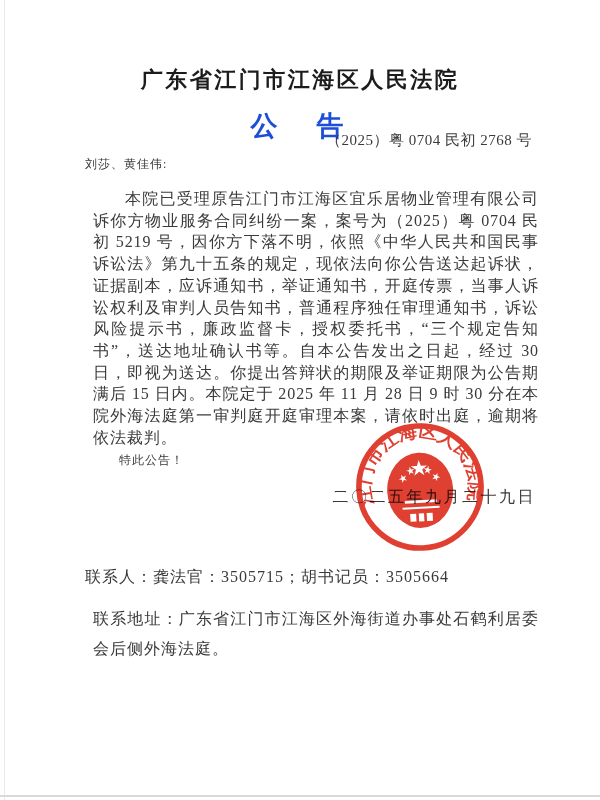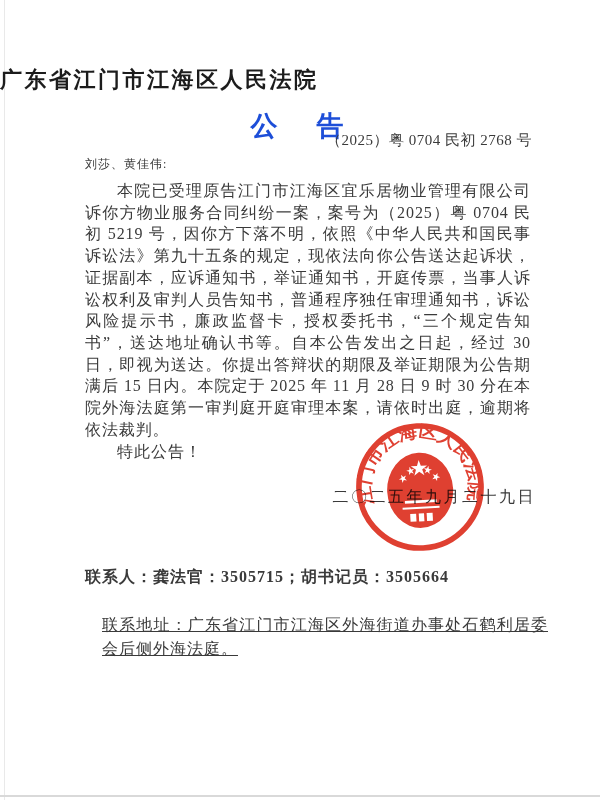--- a/index.html
+++ b/index.html
@@ -8,21 +8,21 @@
     background: #ffffff;
     position: relative;
     overflow: hidden;
     font-family: "Liberation Serif", "DejaVu Serif", serif;
     color: #3a3a3a;
   }
   .abs { position: absolute; }
 
   .court-name {
     top: 50px; left: 0; width: 600px;
-    text-align: left;
+    text-align: center;
     font-size: 22px; font-weight: bold;
     letter-spacing: 2.5px;
     color: #1c1c1c;
   }
   .doc-title {
     top: 86px; left: 0; width: 600px;
     text-align: center;
     font-size: 27px; font-weight: bold;
     letter-spacing: 6px;
     color: #1d4ed8;
@@ -37,57 +37,55 @@
     font-size: 12px;
     letter-spacing: 1px;
   }
   .body-text {
     top: 180px; left: 85px; width: 446px;
     font-size: 16px;
     line-height: 21.7px;
     letter-spacing: 0.9px;
     text-align: justify;
     text-indent: 2em;
-    margin: 0;
+    margin: 8px;
   }
   .closing {
     top: 442px; left: 85px; width: 446px;
-    font-size: 16px;
+    font-size: 12px;
     letter-spacing: 1px;
     text-indent: 2em;
-    margin: 0;
+    margin: 10px;
   }
   .date-line {
     top: 487px; right: 64px;
     font-size: 16px;
     letter-spacing: 2.5px;
     z-index: 1;
   }
   .seal {
     left: 354px; top: 421px;
     width: 132px; height: 132px;
     z-index: 2;
     mix-blend-mode: multiply;
     opacity: 0.95;
     transform: rotate(-3deg);
   }
   .contact-person {
     top: 567px; left: 85px; width: 446px;
     font-size: 16px;
     letter-spacing: 1px;
-    font-weight: bold;
   }
   .contact-address {
     top: 596px; left: 85px; width: 446px;
     font-size: 16px;
-    line-height: 24px;
+    line-height: 30px;
     letter-spacing: 1px;
     text-align: justify;
-    margin: 17px;
-    text-decoration: underline;
+    margin: 8px;
   }
   .edge-left {
     left: 4px; top: 0; width: 1px; height: 800px;
     background: #e9e9e9;
   }
   .edge-bottom {
     left: 0; top: 795px; width: 600px; height: 2px;
     background: #d9d9d9;
   }
 </style>

